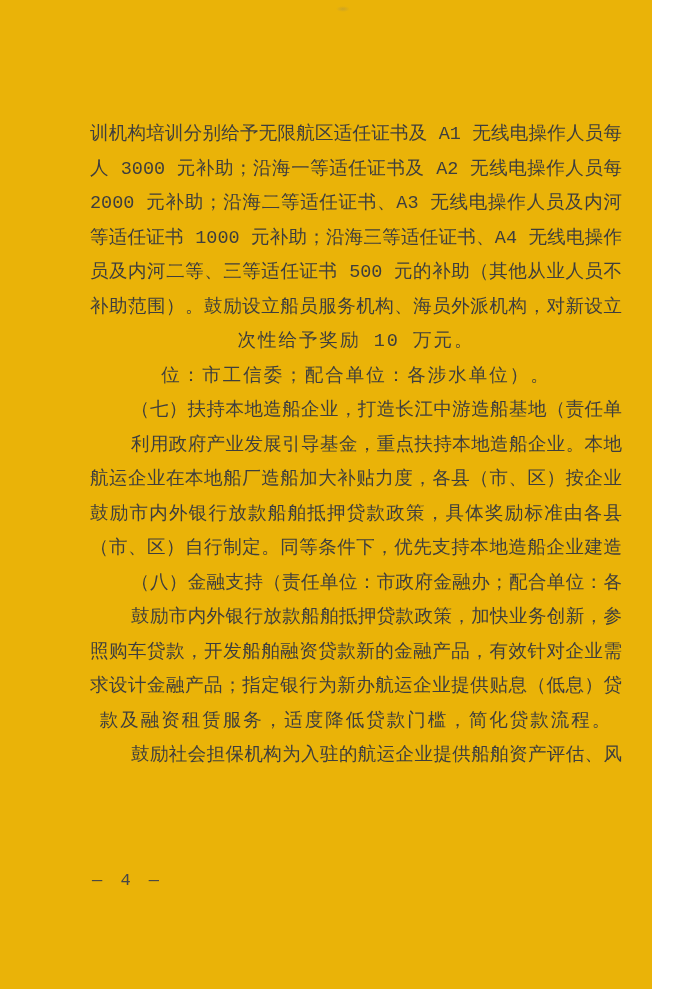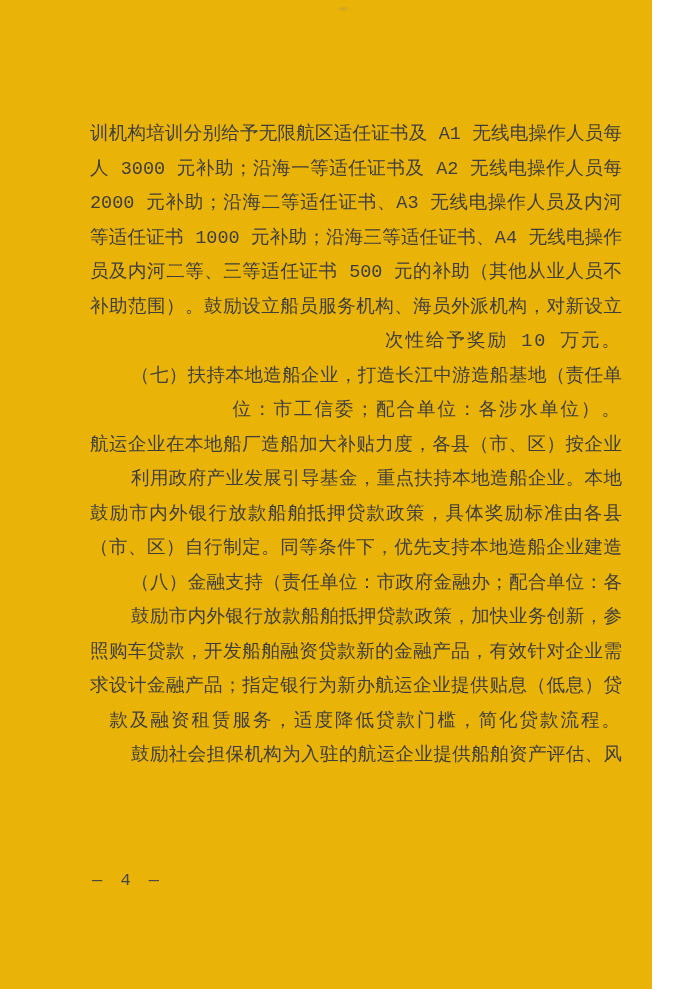--- a/index.html
+++ b/index.html
@@ -31,21 +31,21 @@
     left: 90px;
     top: 118px;
     width: 532px;
   }
   .line {
     font-size: 18.5px;
     line-height: 34.5px;
     height: 34.5px;
     letter-spacing: 2px;
     white-space: nowrap;
-    text-align: right;
+    text-align: center;
   }
   .line.justify {
     letter-spacing: 0;
     white-space: normal;
     text-align: justify;
     text-align-last: justify;
     text-justify: inter-character;
     overflow: hidden;
   }
   .line.indent {
@@ -67,24 +67,24 @@
 <div class="page">
   <div class="scan-artifact"></div>
   <div class="body-text">
       <div class="line justify">训机构培训分别给予无限航区适任证书及 A1 无线电操作人员每</div>
       <div class="line justify">人 3000 元补助；沿海一等适任证书及 A2 无线电操作人员每人</div>
       <div class="line justify">2000 元补助；沿海二等适任证书、A3 无线电操作人员及内河一</div>
       <div class="line justify">等适任证书 1000 元补助；沿海三等适任证书、A4 无线电操作人</div>
       <div class="line justify">员及内河二等、三等适任证书 500 元的补助（其他从业人员不在</div>
       <div class="line justify">补助范围）。鼓励设立船员服务机构、海员外派机构，对新设立</div>
       <div class="line">次性给予奖励 10 万元。</div>
+      <div class="line">位：市工信委；配合单位：各涉水单位）。</div>
       <div class="line justify indent">（七）扶持本地造船企业，打造长江中游造船基地（责任单</div>
-      <div class="line">位：市工信委；配合单位：各涉水单位）。</div>
+      <div class="line justify indent">利用政府产业发展引导基金，重点扶持本地造船企业。本地</div>
       <div class="line justify">航运企业在本地船厂造船加大补贴力度，各县（市、区）按企业</div>
-      <div class="line justify indent">利用政府产业发展引导基金，重点扶持本地造船企业。本地</div>
       <div class="line justify">鼓励市内外银行放款船舶抵押贷款政策，具体奖励标准由各县</div>
       <div class="line justify">（市、区）自行制定。同等条件下，优先支持本地造船企业建造</div>
       <div class="line justify indent">（八）金融支持（责任单位：市政府金融办；配合单位：各</div>
       <div class="line justify indent">鼓励市内外银行放款船舶抵押贷款政策，加快业务创新，参</div>
       <div class="line justify">照购车贷款，开发船舶融资贷款新的金融产品，有效针对企业需</div>
       <div class="line justify">求设计金融产品；指定银行为新办航运企业提供贴息（低息）贷</div>
       <div class="line">款及融资租赁服务，适度降低贷款门槛，简化贷款流程。</div>
       <div class="line justify indent">鼓励社会担保机构为入驻的航运企业提供船舶资产评估、风</div>
     </div>
   <div class="page-number">— 4 —</div>

